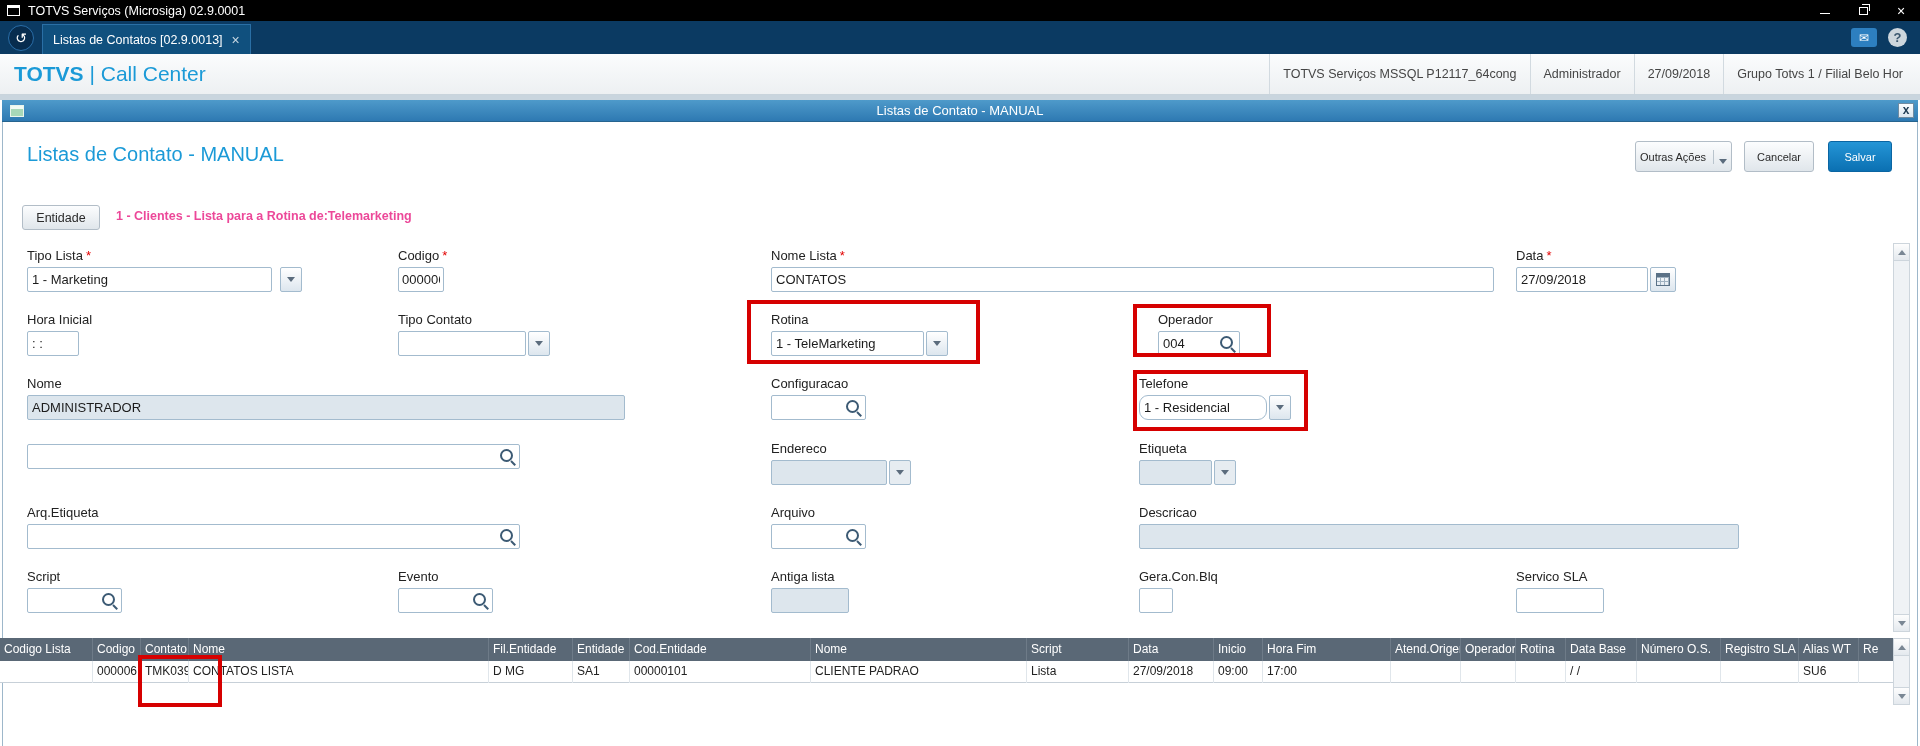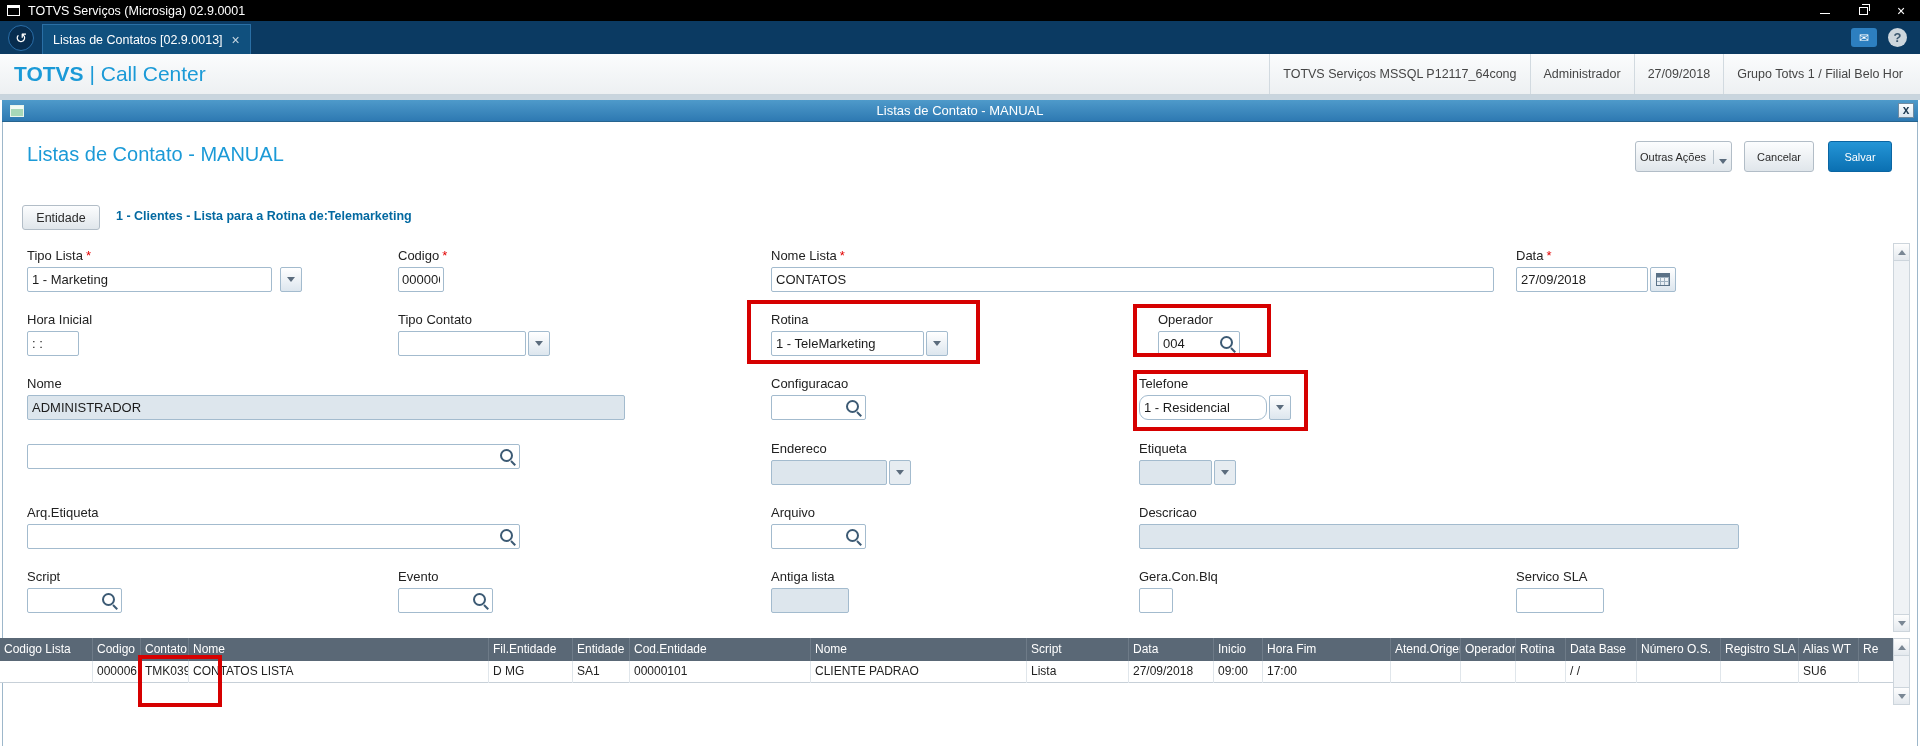--- a/index.html
+++ b/index.html
@@ -41,21 +41,21 @@
   .dlgedge-r{position:absolute;left:1917px;top:122px;width:1px;height:624px;background:#9db7ca;}
 
   
   .heading{position:absolute;left:27px;top:143px;font-size:20px;color:#1b9ad7;}
   .btn{position:absolute;height:31px;box-sizing:border-box;border:1px solid #b2bdc7;border-radius:3px;background:linear-gradient(#fcfdfe,#e0e6eb);color:#2a2a2a;font-size:11px;font-family:"Liberation Sans",sans-serif;display:flex;align-items:center;justify-content:center;cursor:pointer;}
   .btn-outras{left:1635px;top:141px;width:97px;}
   .btn-outras .arrowsect{margin-left:7px;padding-left:5px;border-left:1px solid #b9c4cd;display:flex;align-items:flex-end;height:14px;}
   .btn-cancelar{left:1744px;top:141px;width:70px;}
   .btn-salvar{left:1828px;top:141px;width:64px;background:linear-gradient(#2495d6,#0b70b2);border-color:#0a65a2;color:#fff;}
   .btn-entidade{left:22px;top:205px;width:78px;height:25px;font-size:12.5px;}
-  .entityinfo{position:absolute;left:116px;top:209px;font-size:12.5px;font-weight:bold;color:#0369a1;white-space:nowrap;}
+  .entityinfo{position:absolute;left:116px;top:209px;font-size:12.5px;font-weight:bold;color:#ec4899;white-space:nowrap;}
 
   .fld{position:absolute;}
   .flabel{display:block;height:16px;line-height:16px;font-size:13px;color:#222;white-space:nowrap;}
   .req{color:#e20000;margin-left:3px;}
   .frow{display:flex;align-items:flex-start;margin-top:3px;}
   .txt{height:25px;box-sizing:border-box;border:1px solid #a3bbce;border-radius:2px;font-size:13px;font-family:"Liberation Sans",sans-serif;color:#1c1c1c;padding:0 4px;background:#fff;outline:none;}
   .txt.dis{background:#dde6ed;}
   .ddbtn{width:22px;height:25px;box-sizing:border-box;border:1px solid #a3bbce;border-radius:2px;background:linear-gradient(#ffffff,#dde6ee);display:flex;align-items:center;justify-content:center;margin-left:2px;cursor:pointer;flex:none;}
   .ddbtn.dis{background:#e6ecf1;}
   .tri{width:0;height:0;border-left:4px solid transparent;border-right:4px solid transparent;border-top:5px solid #5b6c7d;}

